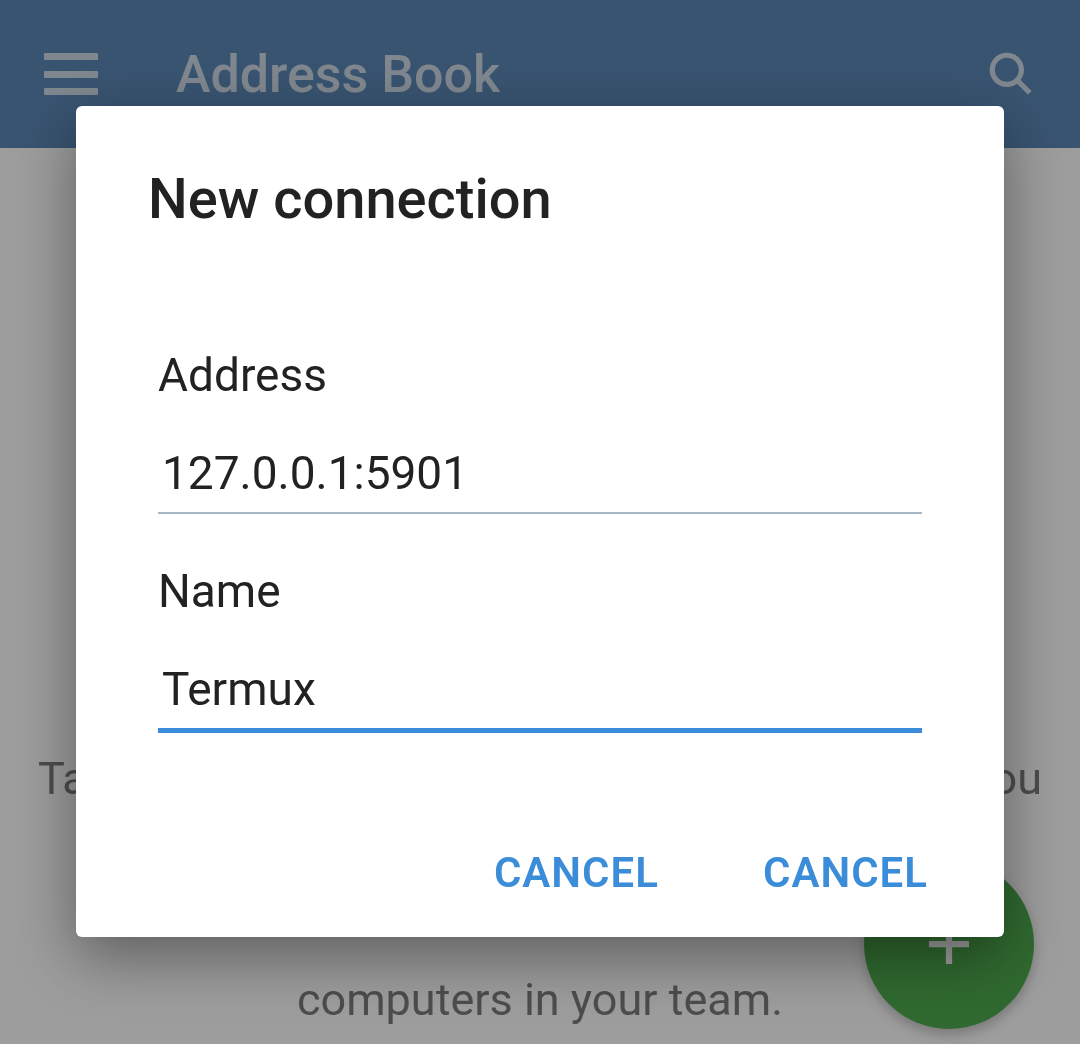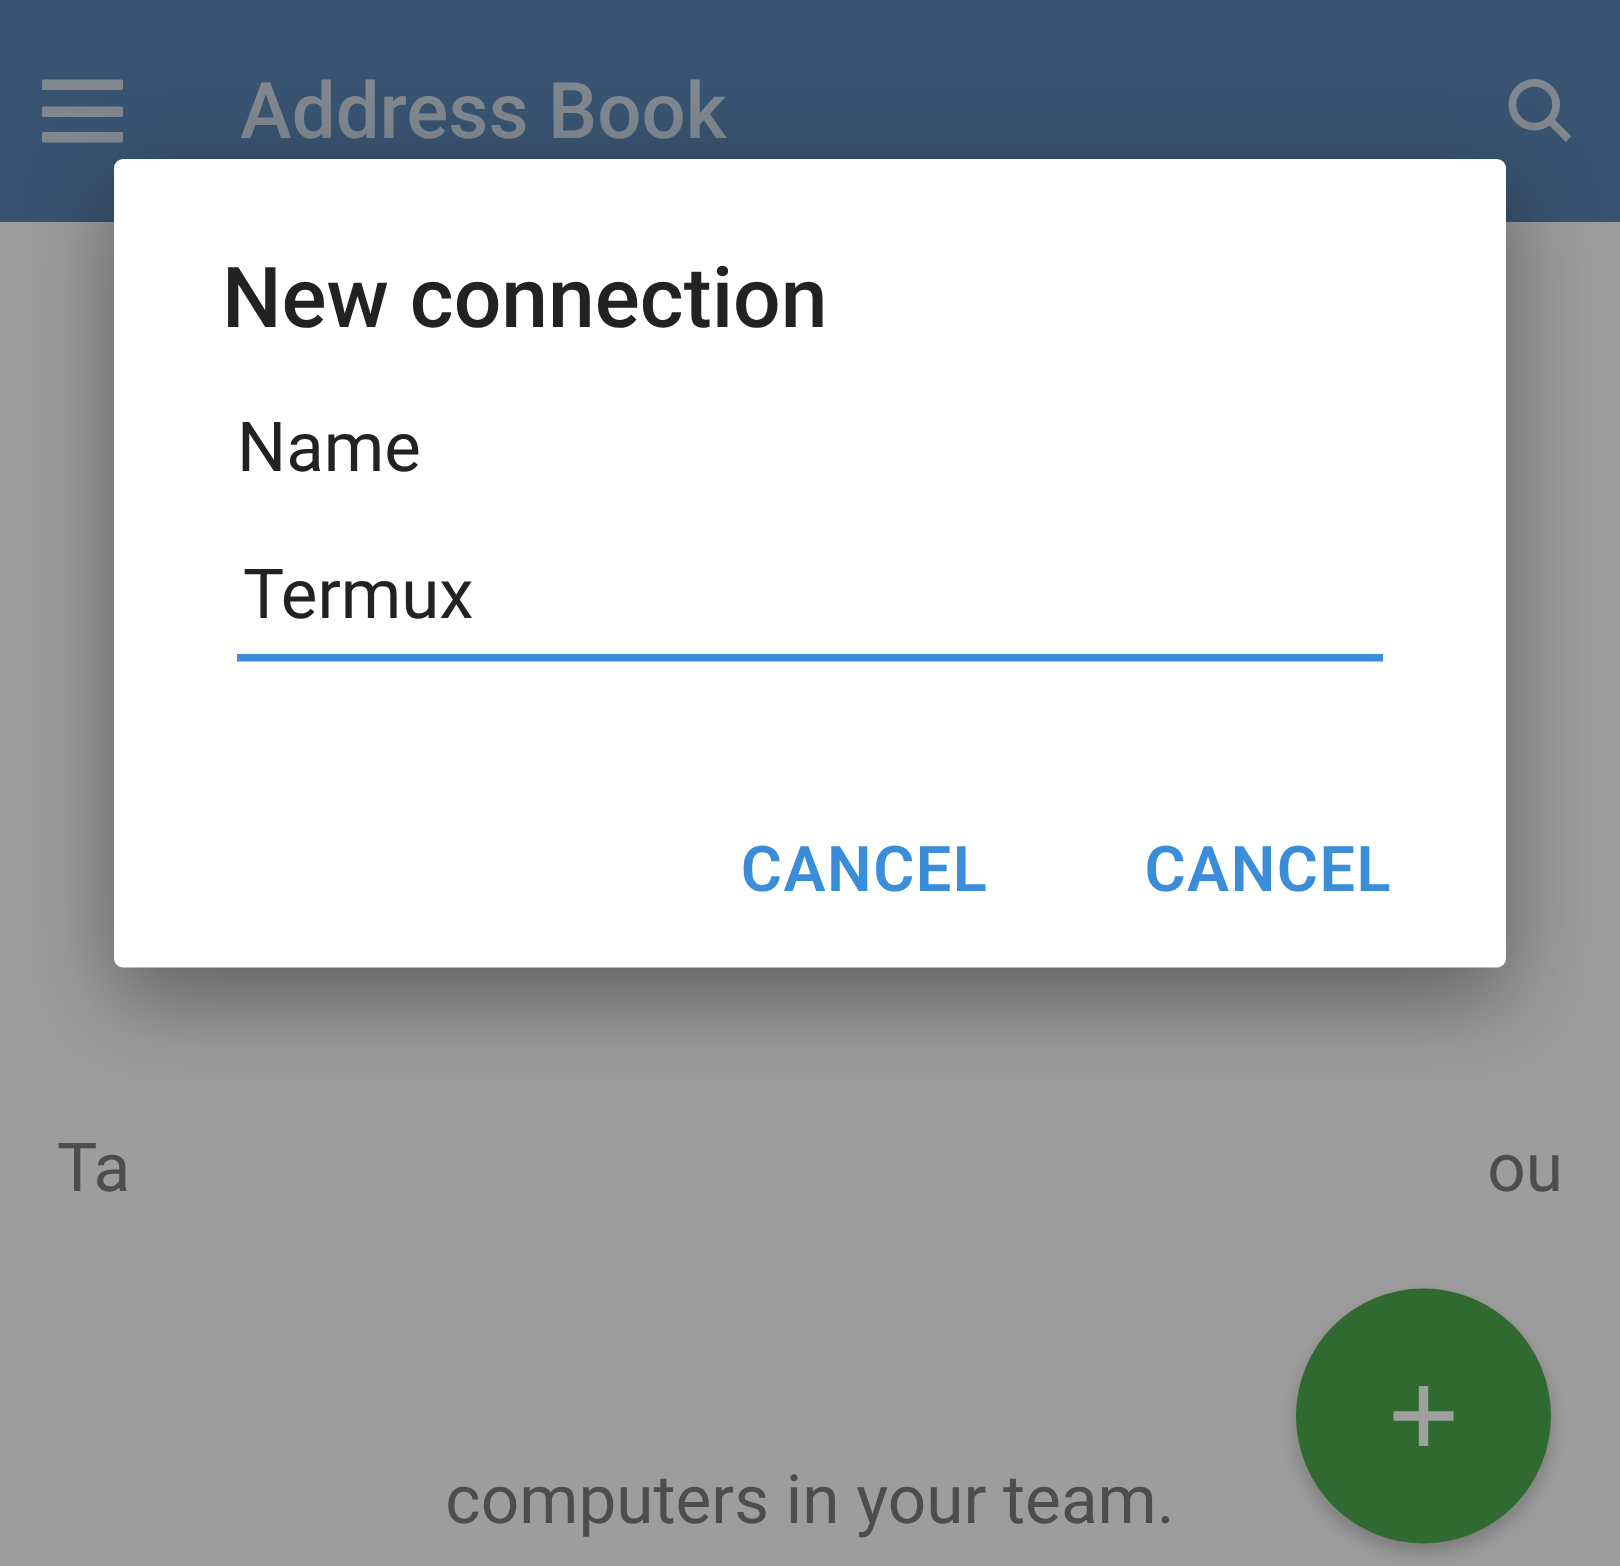--- a/index.html
+++ b/index.html
@@ -13,21 +13,21 @@
       height: 1044px;
       overflow: hidden;
       position: relative;
       background: #fafafa;
     }
     .app-bar {
       background: #1e5a9a;
       height: 148px;
       display: flex;
       align-items: center;
-      padding: 0 28px;
+      padding: 0 44px;
     }
     .menu-icon {
       width: 54px;
       height: 42px;
       display: flex;
       flex-direction: column;
       justify-content: space-between;
       cursor: pointer;
     }
     .menu-icon span {
@@ -103,21 +103,21 @@
       right: 76px;
       background: #fff;
       border-radius: 6px;
       box-shadow: 0 20px 60px rgba(0,0,0,0.4);
       padding: 60px 72px 40px 72px;
     }
     .dialog-title {
       font-size: 56px;
       font-weight: 500;
       color: #222;
-      margin-bottom: 40px;
+      margin-bottom: 116px;
     }
     .form-group {
       margin-bottom: 50px;
       padding: 0 10px;
     }
     .form-label {
       font-size: 46px;
       color: #222;
       margin-bottom: 32px;
       display: block;
@@ -186,20 +186,24 @@
       <line x1="12" y1="4" x2="12" y2="20"></line>
       <line x1="4" y1="12" x2="20" y2="12"></line>
     </svg>
   </div>
 </div>
 
 <div class="overlay">
   <div class="dialog">
     <div class="dialog-title">New connection</div>
     <div class="form-group">
+      <label class="form-label">Address</label>
+      <input class="form-input" type="text" value="127.0.0.1:5901" style="">
+    </div>
+    <div class="form-group">
       <label class="form-label">Name</label>
       <input class="form-input focused" type="text" value="Termux" style="">
     </div>
     <div class="dialog-actions">
       <button class="dialog-btn">CANCEL</button>
       <button class="dialog-btn">CANCEL</button>
     </div>
   </div>
 </div>
 

